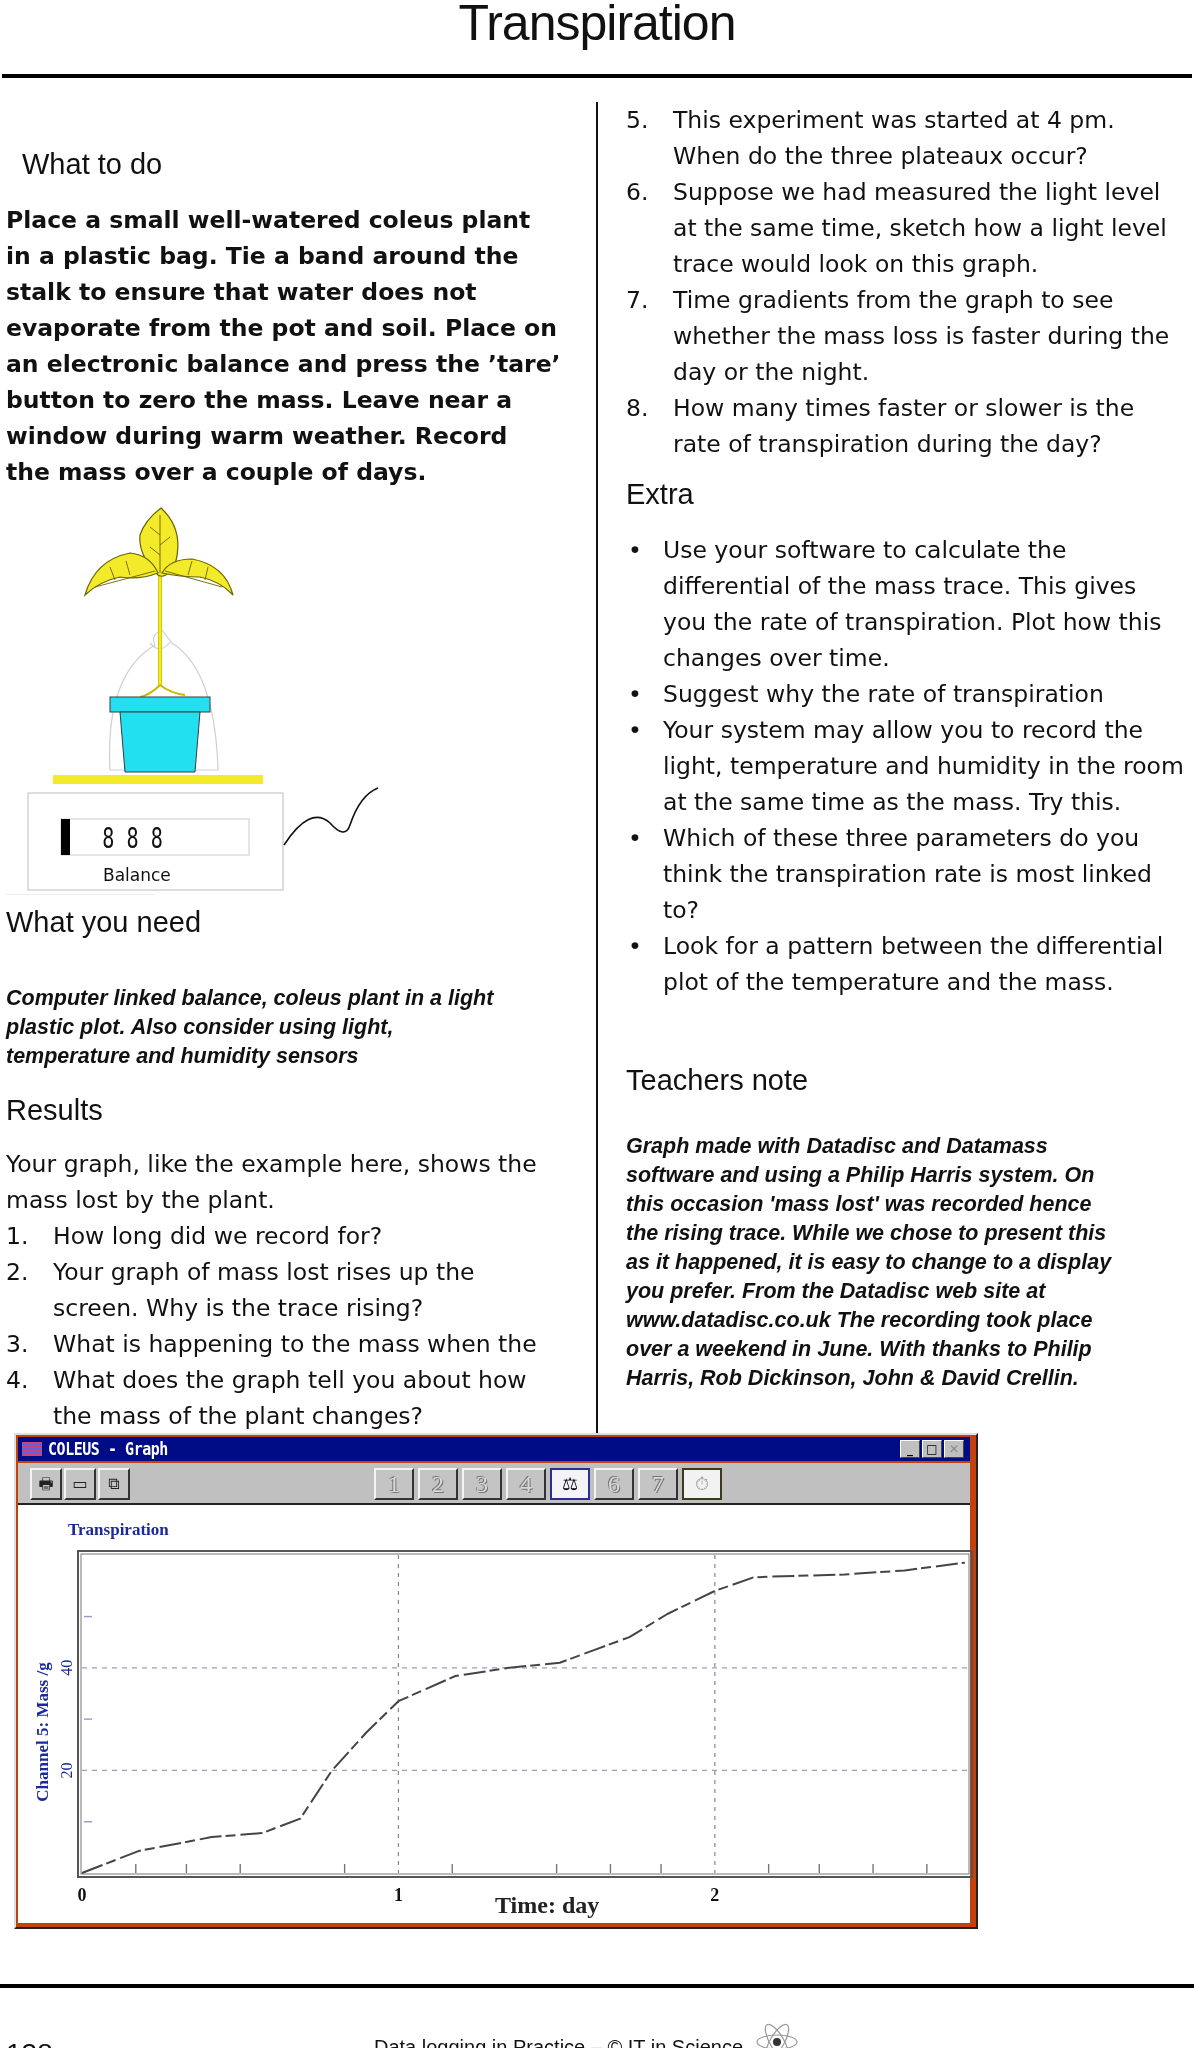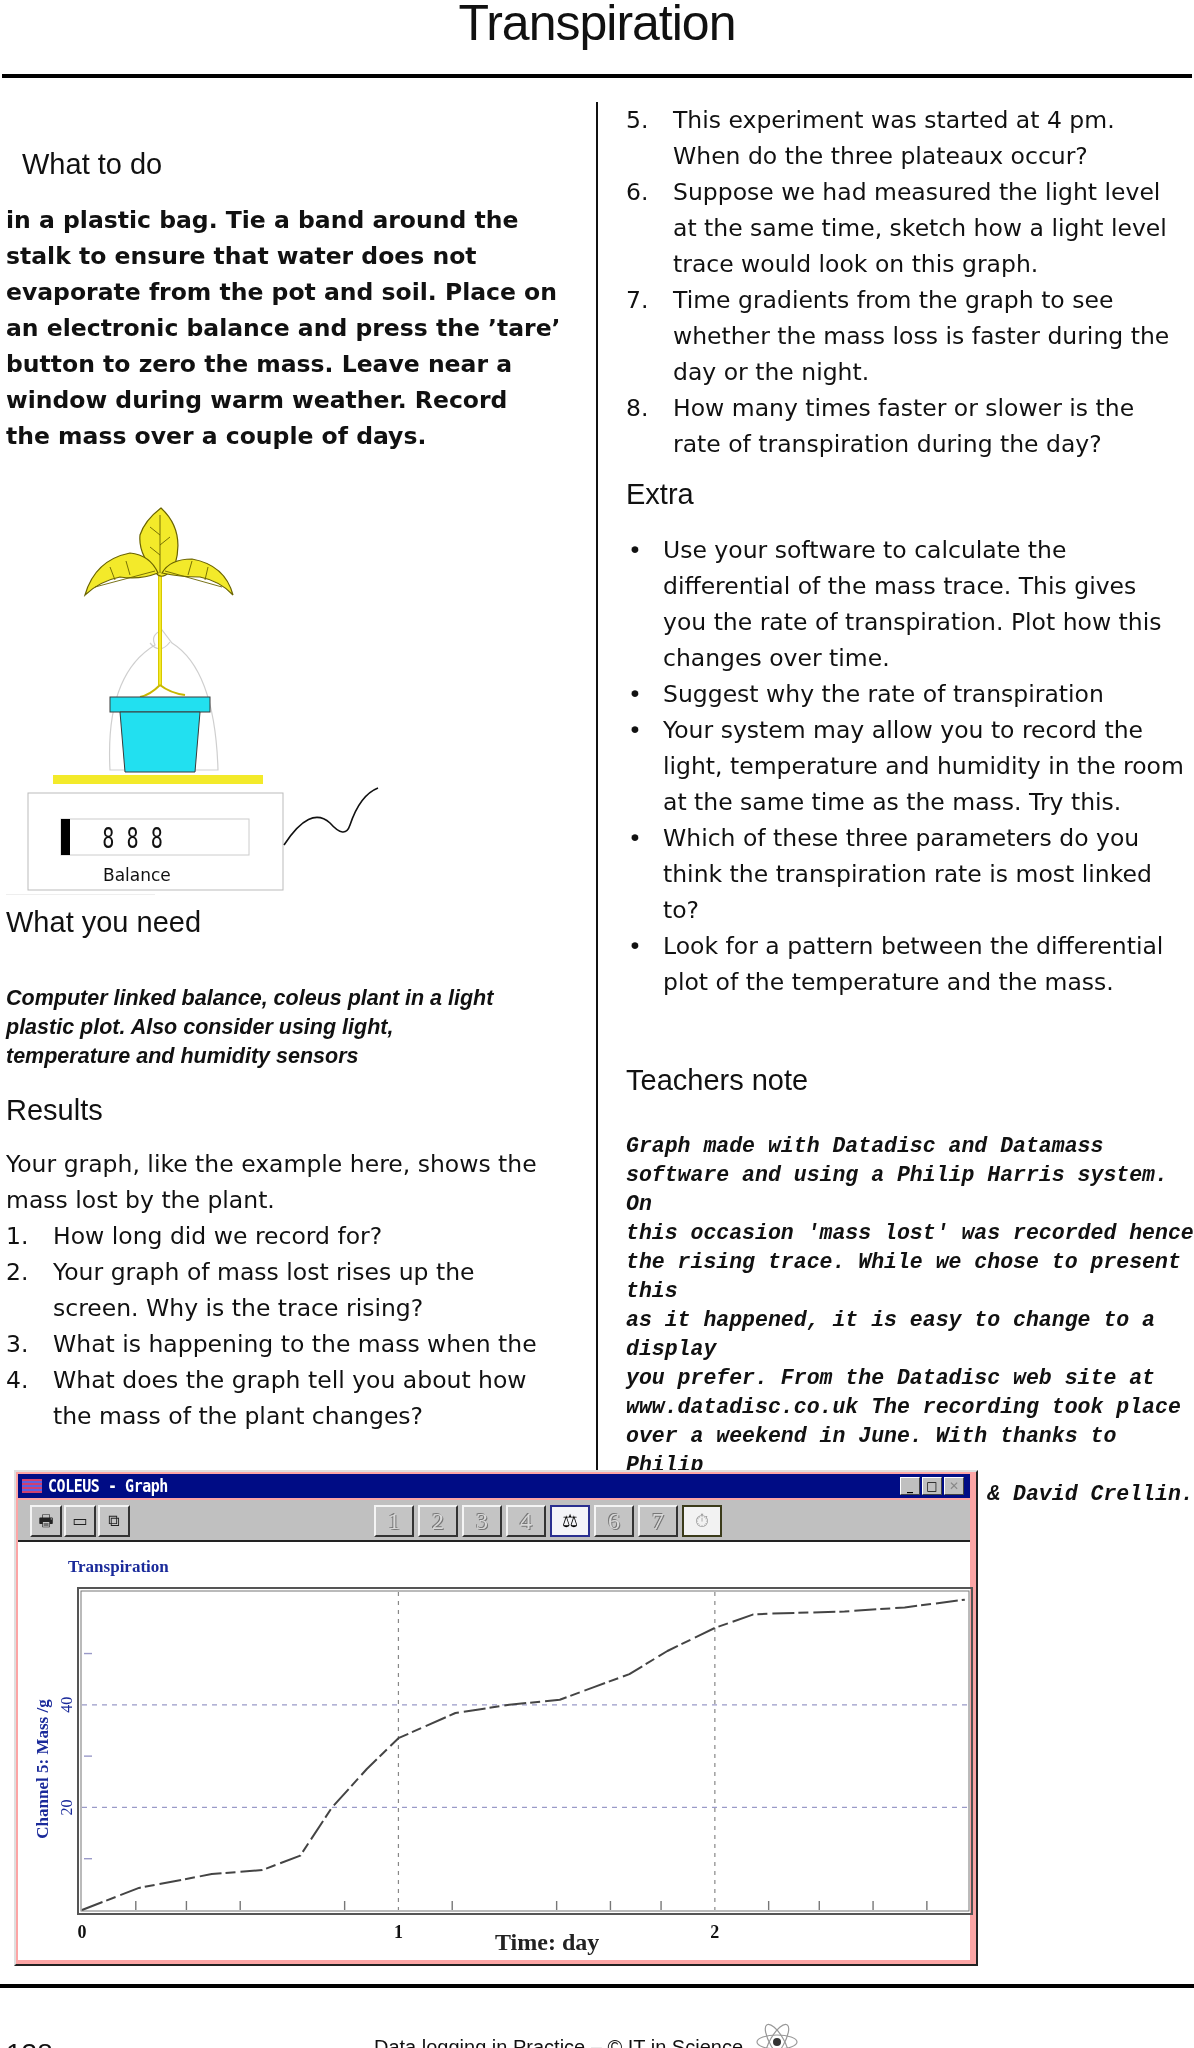--- a/index.html
+++ b/index.html
@@ -11,21 +11,21 @@
   .body{position:absolute;font-family:"DejaVu Sans",sans-serif;font-size:23.5px;line-height:36px;color:#111;}
   .bold{font-weight:bold;}
   .ital{position:absolute;font-family:"Liberation Sans",sans-serif;font-style:italic;font-weight:bold;font-size:21.5px;line-height:29px;color:#111;}
   .qi{position:relative;padding-left:47px;}
   .qi .num{position:absolute;left:0;top:0;}
   .bi{position:relative;padding-left:37px;}
   .bi .dot{position:absolute;left:2px;top:0;}
   
   .illus{position:absolute;left:0;top:495px;width:420px;height:400px;}
   
-  .win{position:absolute;left:14px;top:1470px;width:964px;height:496px;background:#fca5a5;border:2px solid #dfdfdf;border-right-color:#222;border-bottom-color:#222;box-sizing:border-box;}
+  .win{position:absolute;left:14px;top:1433px;width:964px;height:496px;background:#c2410c;border:2px solid #dfdfdf;border-right-color:#222;border-bottom-color:#222;box-sizing:border-box;}
   .titlebar{position:absolute;left:2px;top:2px;right:6px;height:24px;background:#000c85;color:#fff;font-family:"DejaVu Sans Mono",monospace;font-weight:bold;font-size:17px;line-height:24px;}
   .titlebar .appicon{position:absolute;left:4px;top:5px;width:20px;height:14px;background:repeating-linear-gradient(0deg,#d04070 0 2px,#6060e0 2px 4px);}
   .titlebar .ttl{position:absolute;left:30px;top:0;letter-spacing:-0.5px;transform:scaleX(0.88);transform-origin:left;}
   .wbtn{position:absolute;top:3px;width:20px;height:18px;background:#c0c0c0;border:1px solid #fff;border-right-color:#444;border-bottom-color:#444;box-sizing:border-box;color:#000;font-size:12px;line-height:16px;text-align:center;font-family:"DejaVu Sans",sans-serif;}
   .toolbar{position:absolute;left:2px;top:28px;right:6px;height:40px;background:#c0c0c0;border-bottom:2px solid #222;}
   .tb{position:absolute;top:5px;width:32px;height:32px;background:#c4c4c4;border:2px solid #f4f4f4;border-right-color:#333;border-bottom-color:#333;box-sizing:border-box;font-family:"Liberation Serif",serif;font-size:24px;line-height:28px;text-align:center;color:#d8d8d8;text-shadow:1px 1px 0 #777,-1px -1px 0 #777;}
   .tb.sel{background:#f4f4f8;border-color:#2a2f8f;color:#000;text-shadow:none;font-size:18px;}
   .tb.clock{background:#f2f2f2;border-color:#3b3b1a;color:#999;text-shadow:none;font-size:18px;}
   .tb.small{color:#222;text-shadow:none;font-family:"DejaVu Sans",sans-serif;font-size:16px;}
   .plotwrap{position:absolute;left:2px;top:70px;right:6px;bottom:4px;background:#fff;}
@@ -35,20 +35,21 @@
 </style>
 </head>
 <body>
 
 <div class="title">Transpiration</div>
 <div class="rule-top"></div>
 <div class="vdiv"></div>
 
 <div class="h2" style="left:22px;top:148px;">What to do</div>
 <div class="body bold" style="left:6px;top:202px;width:580px;" id="wtd">
+    <div>Place a small well-watered coleus plant</div>
     <div>in a plastic bag. Tie a band around the</div>
     <div>stalk to ensure that water does not</div>
     <div>evaporate from the pot and soil. Place on</div>
     <div>an electronic balance and press the ’tare’</div>
     <div>button to zero the mass. Leave near a</div>
     <div>window during warm weather. Record</div>
     <div>the mass over a couple of days.</div>
   </div>
 
 <svg class="illus" viewBox="0 0 420 400">
@@ -161,21 +162,21 @@
       <div>think the transpiration rate is most linked</div>
       <div>to?</div>
     </div>
     <div class="bi">
       <span class="dot">•</span>
       <div>Look for a pattern between the differential</div>
       <div>plot of the temperature and the mass.</div>
     </div>
   </div>
 <div class="h2" style="left:626px;top:1064px;">Teachers note</div>
-<div class="ital" style="left:626px;top:1132px;width:568px;font-family:Liberation Mono, monospace;" id="tn">
+<div class="ital" style="left:626px;top:1132px;width:568px;" id="tn">
     <div>Graph made with Datadisc and Datamass</div>
     <div>software and using a Philip Harris system. On</div>
     <div>this occasion 'mass lost' was recorded hence</div>
     <div>the rising trace. While we chose to present this</div>
     <div>as it happened, it is easy to change to a display</div>
     <div>you prefer. From the Datadisc web site at</div>
     <div>www.datadisc.co.uk The recording took place</div>
     <div>over a weekend in June. With thanks to Philip</div>
     <div>Harris, Rob Dickinson, John &amp; David Crellin.</div>
   </div>

